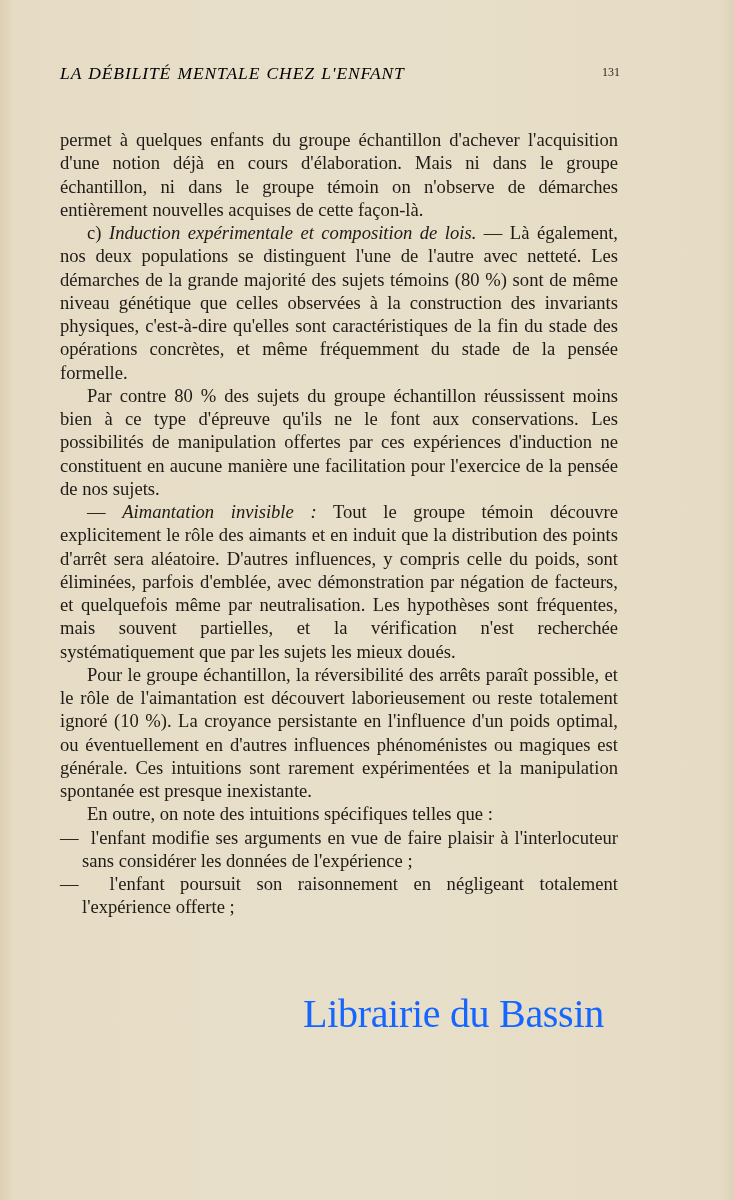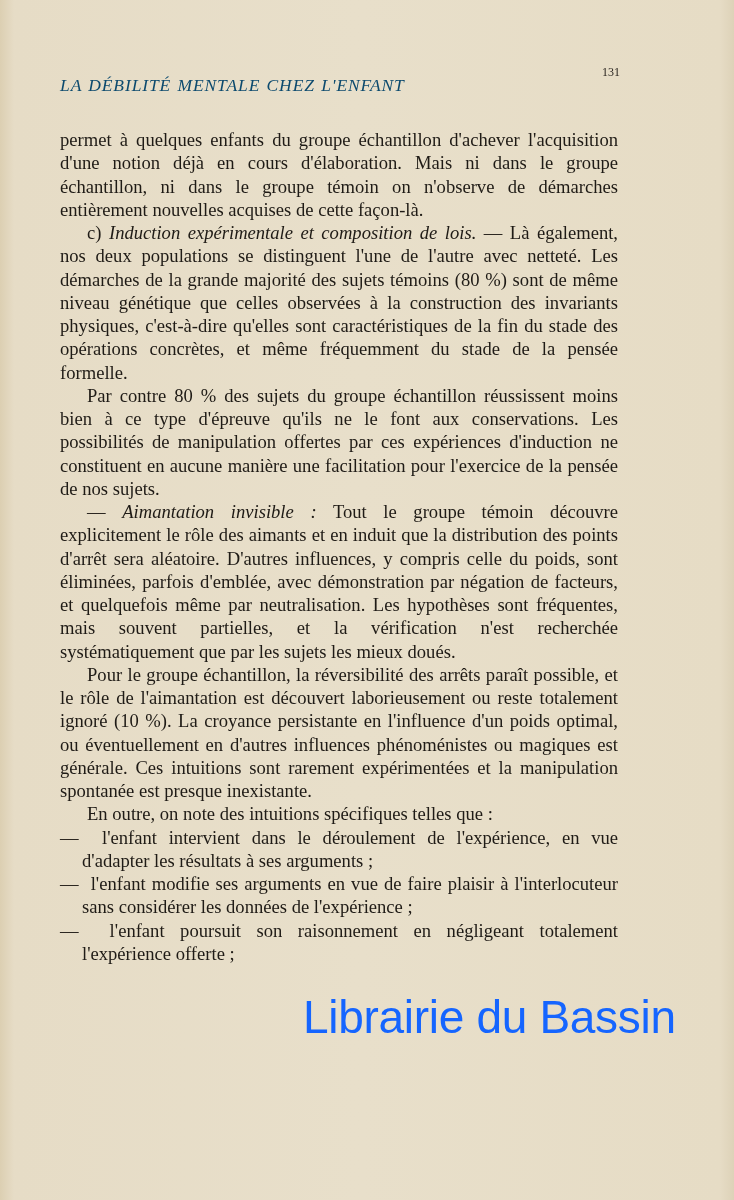--- a/index.html
+++ b/index.html
@@ -29,23 +29,22 @@
     height: 24px;
   }
   .running-title {
     position: absolute;
     left: 0;
     top: 0;
     font-style: italic;
     font-size: 17.5px;
     letter-spacing: 0.9px;
     word-spacing: 1px;
-    color: #0c4a6e;
+    color: #000000;
     white-space: nowrap;
-    margin-top: 12px;
   }
   .page-number {
     position: absolute;
     right: 0;
     top: 2px;
     font-size: 12px;
     color: #2a2520;
   }
   .body-text {
     position: absolute;
@@ -68,22 +67,22 @@
   }
   .dash-item {
     position: relative;
     padding-left: 22px;
     text-indent: -22px;
   }
   .watermark {
     position: absolute;
     left: 303px;
     top: 990px;
-    font-family: Liberation Sans, sans-serif;
-    font-size: 46px;
+    font-family: Liberation Serif, serif;
+    font-size: 40px;
     color: #1565ff;
     white-space: nowrap;
     letter-spacing: -0.3px;
     pointer-events: none;
   }
 </style>
 </head>
 <body>
 
 <div class="page">
@@ -99,21 +98,20 @@
     <p class="indent"><span>c)</span> <span class="em">Induction expérimentale et composition de lois.</span> <span>— Là également, nos deux populations se distinguent l'une de l'autre avec netteté. Les démarches de la grande majorité des sujets témoins (80 %) sont de même niveau génétique que celles observées à la construction des invariants physiques, c'est-à-dire qu'elles sont caractéristiques de la fin du stade des opérations concrètes, et même fréquemment du stade de la pensée formelle.</span></p>
 
     <p class="indent">Par contre 80 % des sujets du groupe échantillon réussissent moins bien à ce type d'épreuve qu'ils ne le font aux conservations. Les possibilités de manipulation offertes par ces expériences d'induction ne constituent en aucune manière une facilitation pour l'exercice de la pensée de nos sujets.</p>
 
     <p class="indent"><span>—</span> <span class="em">Aimantation invisible :</span> <span>Tout le groupe témoin découvre explicitement le rôle des aimants et en induit que la distribution des points d'arrêt sera aléatoire. D'autres influences, y compris celle du poids, sont éliminées, parfois d'emblée, avec démonstration par négation de facteurs, et quelquefois même par neutralisation. Les hypothèses sont fréquentes, mais souvent partielles, et la vérification n'est recherchée systématiquement que par les sujets les mieux doués.</span></p>
 
     <p class="indent">Pour le groupe échantillon, la réversibilité des arrêts paraît possible, et le rôle de l'aimantation est découvert laborieusement ou reste totalement ignoré (10 %). La croyance persistante en l'influence d'un poids optimal, ou éventuellement en d'autres influences phénoménistes ou magiques est générale. Ces intuitions sont rarement expérimentées et la manipulation spontanée est presque inexistante.</p>
 
     <p class="indent">En outre, on note des intuitions spécifiques telles que :</p>
 
-    <p class="dash-item"><span>—</span>&nbsp;&nbsp;<span>l'enfant intervient dans le déroulement de l'expérience, en vue d'adapter les résultats à ses arguments ;</span></p>
 
     <p class="dash-item"><span>—</span>&nbsp;&nbsp;<span>l'enfant modifie ses arguments en vue de faire plaisir à l'interlocuteur sans considérer les données de l'expérience ;</span></p>
 
     <p class="dash-item"><span>—</span>&nbsp;&nbsp;<span>l'enfant poursuit son raisonnement en négligeant totalement l'expérience offerte ;</span></p>
   </div>
 
   <div class="watermark">Librairie du Bassin</div>
 
 </div>
 

